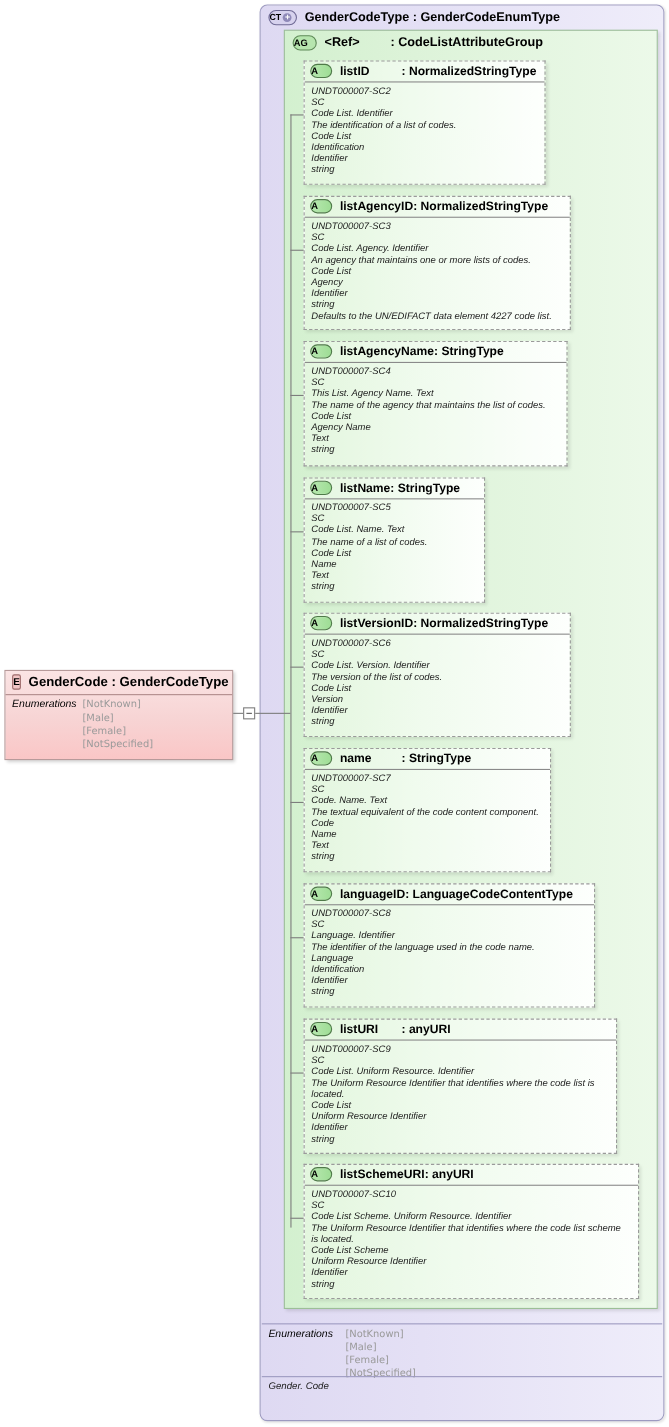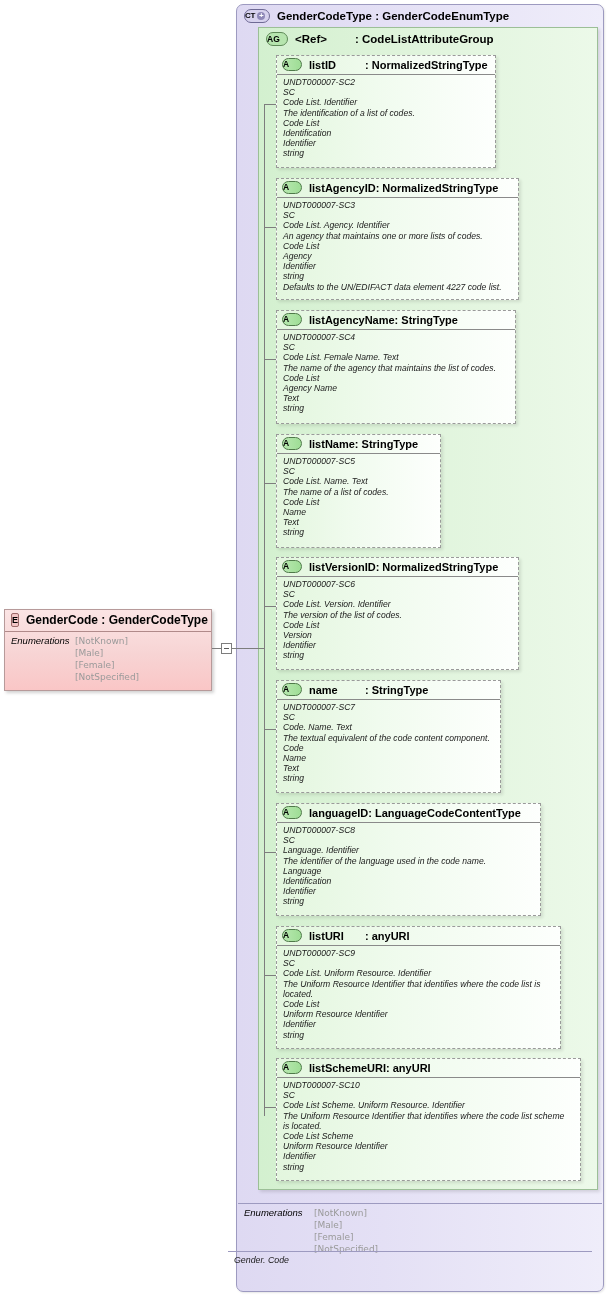--- a/index.html
+++ b/index.html
@@ -238,21 +238,21 @@
     top: 1203px;
     width: 364px;
     border-top: 1px solid #9d9ac0;
     box-sizing: border-box;
     display: flex;
     padding: 3px 0 4px 6px;
   }
   #ct-enum .enum-label { width: 70px; flex: 0 0 70px; }
   #ct-doc {
     position: absolute;
-    left: 228px;
+    left: 238px;
     top: 1251px;
     width: 364px;
     border-top: 1px solid #9d9ac0;
     box-sizing: border-box;
     padding: 3px 10px 4px 6px;
   }
   #ct-doc div {
     font-size: 8.8px;
     font-style: italic;
     color: #1a1a1a;
@@ -326,21 +326,21 @@
       <div class="attr-header">
         <span class="badge badge-a">A</span>
         <span class="attr-title">
           <span class="a-name">listAgencyName</span>
           <span> : StringType</span>
         </span>
       </div>
       <div class="attr-body">
         <div>UNDT000007-SC4</div>
         <div>SC</div>
-        <div>Code List. Female Name. Text</div>
+        <div>This List. Agency Name. Text</div>
         <div>The name of the agency that maintains the list of codes.</div>
         <div>Code List</div>
         <div>Agency Name</div>
         <div>Text</div>
         <div>string</div>
       </div>
     </div>
     <div class="attr-box" style="left: 276px; top: 434px; width: 165px; height: 114px;">
       <div class="attr-header">
         <span class="badge badge-a">A</span>

